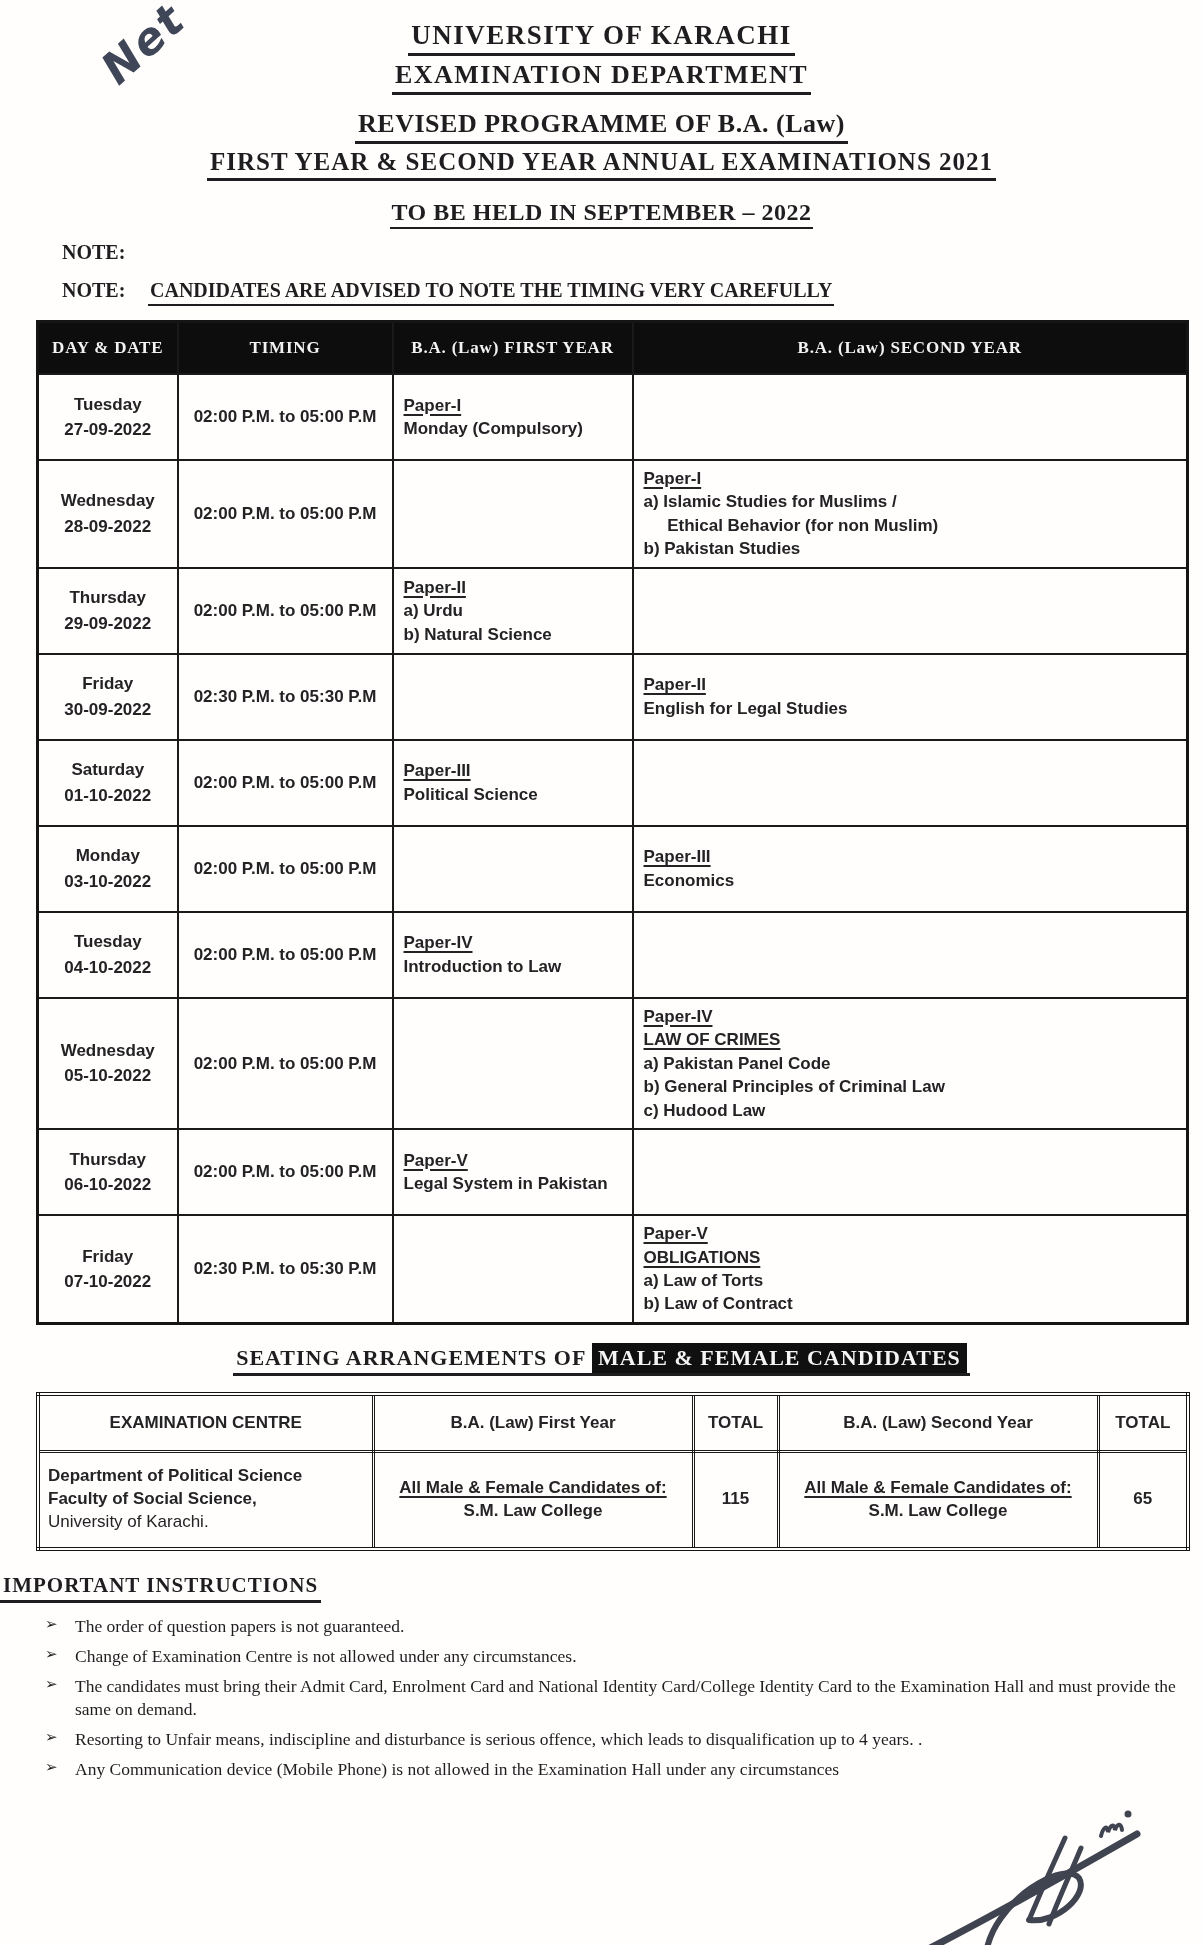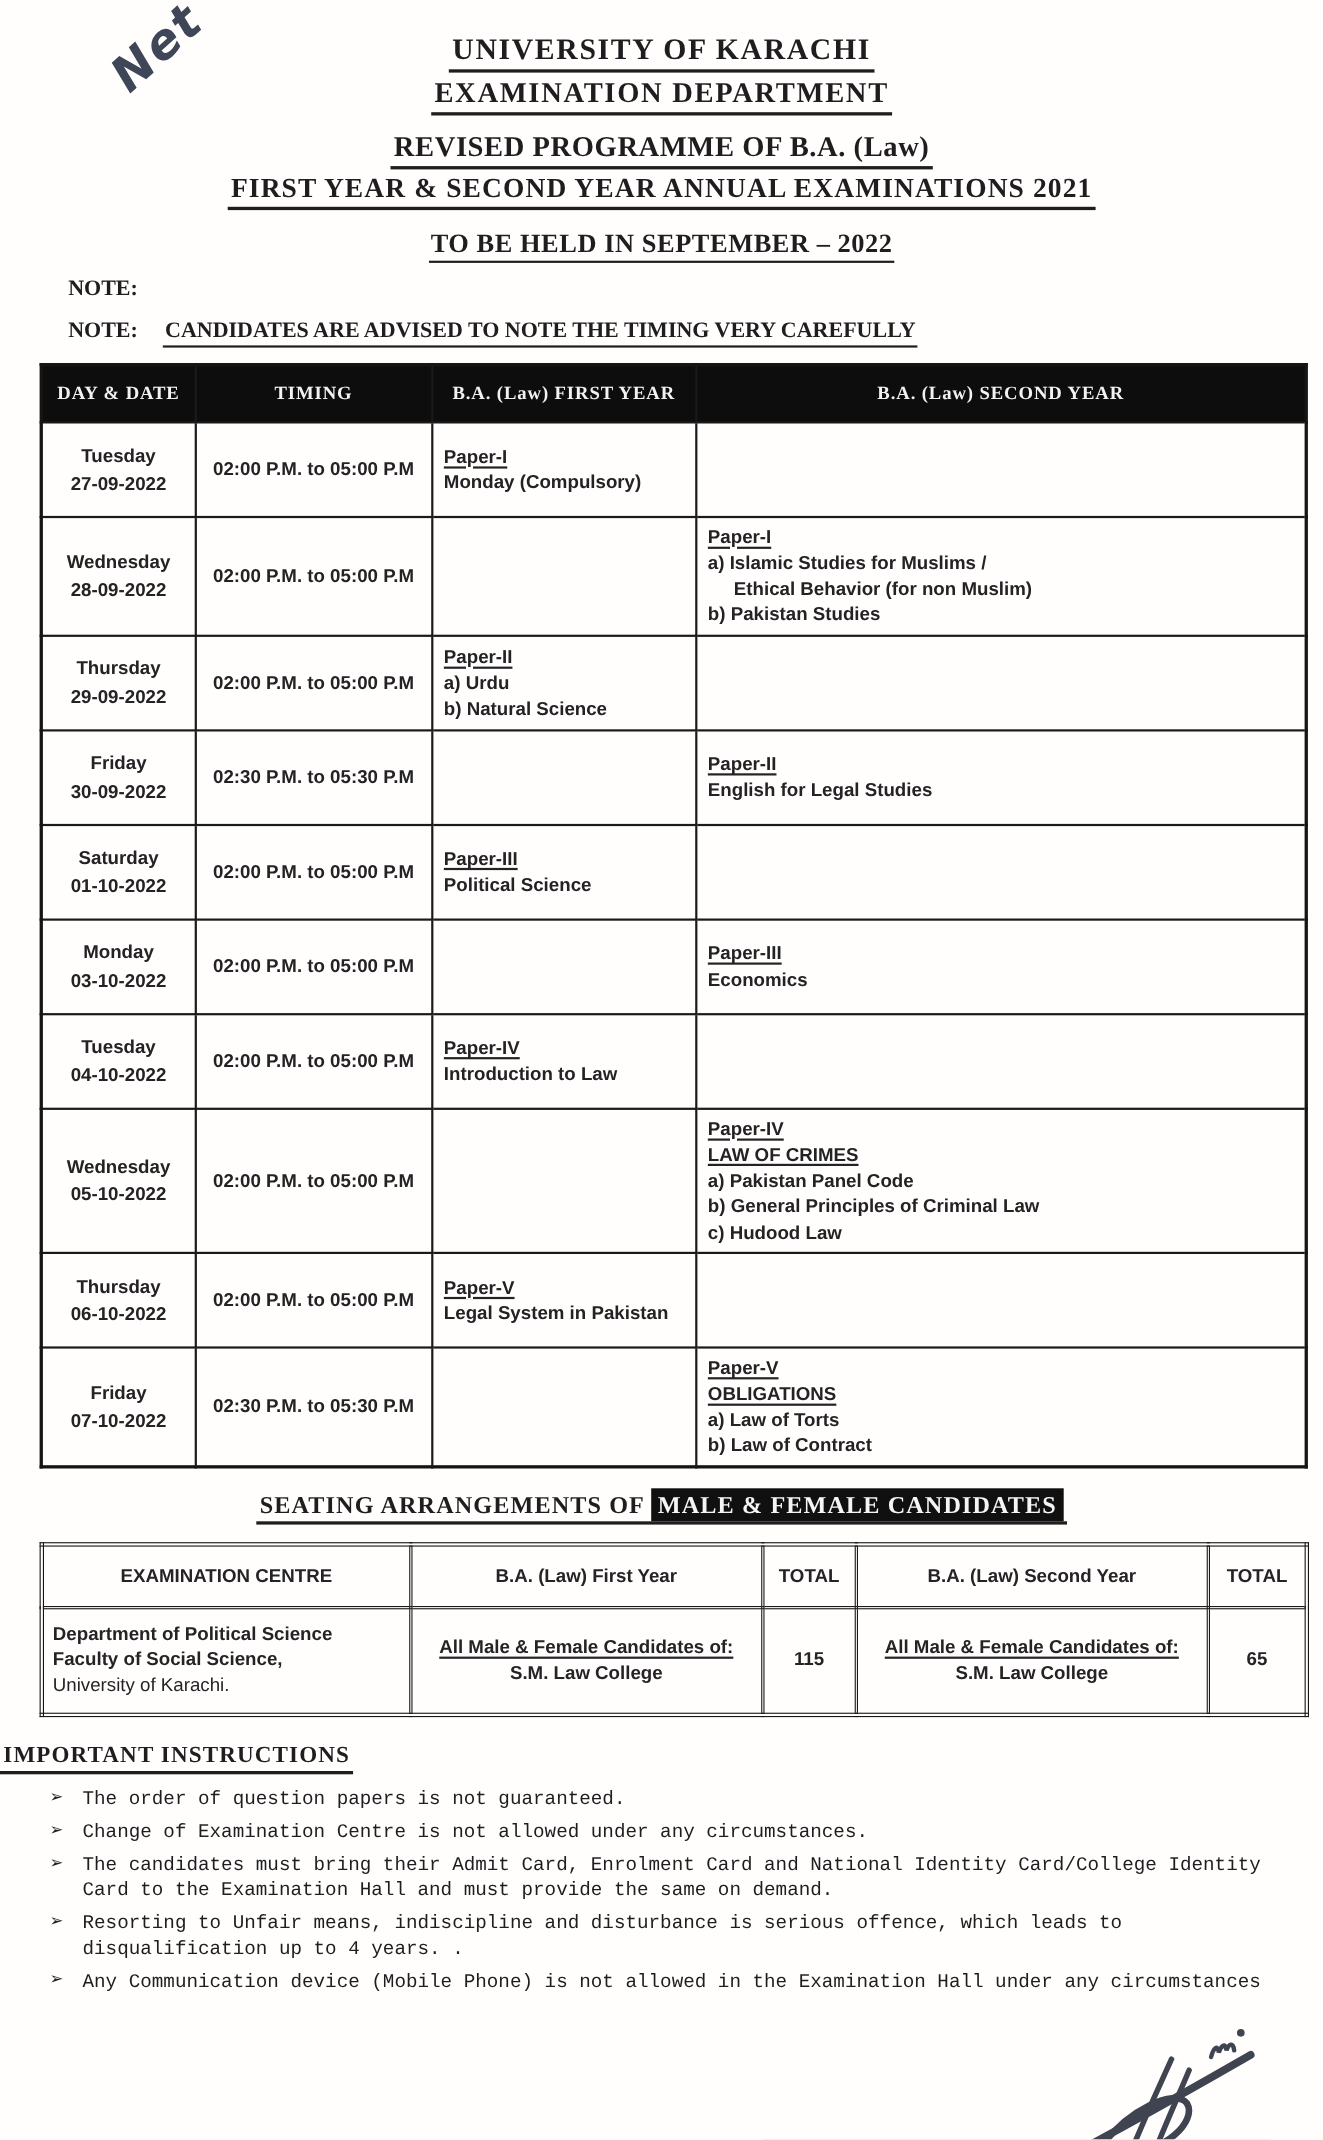--- a/index.html
+++ b/index.html
@@ -15,21 +15,21 @@
   
   .handwritten{
     position:absolute; left:96px; top:18px;
     font-family:"DejaVu Sans", sans-serif; font-style:italic; font-weight:bold;
     font-size:44px; color:var(--pen-ink,#3e4658);
     transform:rotate(-42deg); letter-spacing:2px;
   }
 
   
   .doc-title{text-align:center; font-weight:bold;}
-  .t1{padding-top:30px; font-size:27px; letter-spacing:1.5px;}
+  .t1{padding-top:20px; font-size:27px; letter-spacing:1.5px;}
   .t2{margin-top:4px; font-size:26px; letter-spacing:1.5px;}
   .t3{margin-top:14px; font-size:26px; letter-spacing:.5px;}
   .t4{margin-top:4px; font-size:25px; letter-spacing:1px;}
   .t5{margin-top:18px; font-size:24px; letter-spacing:.5px;}
 
   
   .note{display:flex; margin:10px 0 0 62px; font-weight:bold; font-size:20px; line-height:1.3; width:1090px;}
   .note-label{flex:0 0 86px;}
   .note.second{margin-top:12px;}
 
@@ -72,21 +72,21 @@
   .seating-table td{font-size:17px; height:84px; text-align:center; line-height:1.35;}
   .centre-cell{text-align:left !important; font-family:"Liberation Serif", serif; font-size:19px; line-height:1.32;}
   .centre-cell .plain{font-weight:normal;}
   .cand-line1{text-decoration:underline; text-underline-offset:3px; text-decoration-thickness:2px;}
 
   
   .instr-heading{margin-top:22px; text-align:left; font-weight:bold; font-size:21px; letter-spacing:1px;}
   .instr-list{list-style:none; margin:12px 0 0 0; padding:0 20px 0 45px;}
   .instr-list li{display:flex; font-size:17.5px; line-height:1.32; margin-bottom:7px;}
   .instr-list .arrow{flex:0 0 30px; font-size:15px;}
-  .instr-list .itext{flex:1;font-family:Liberation Mono, monospace;}
+  .instr-list .itext{flex:1;}
 
   
   .footer{position:relative; height:235px; margin-top:6px;}
   .signature-svg{position:absolute; right:58px; top:0;}
 </style>
 </head>
 <body>
 
 <div class="page">
 

